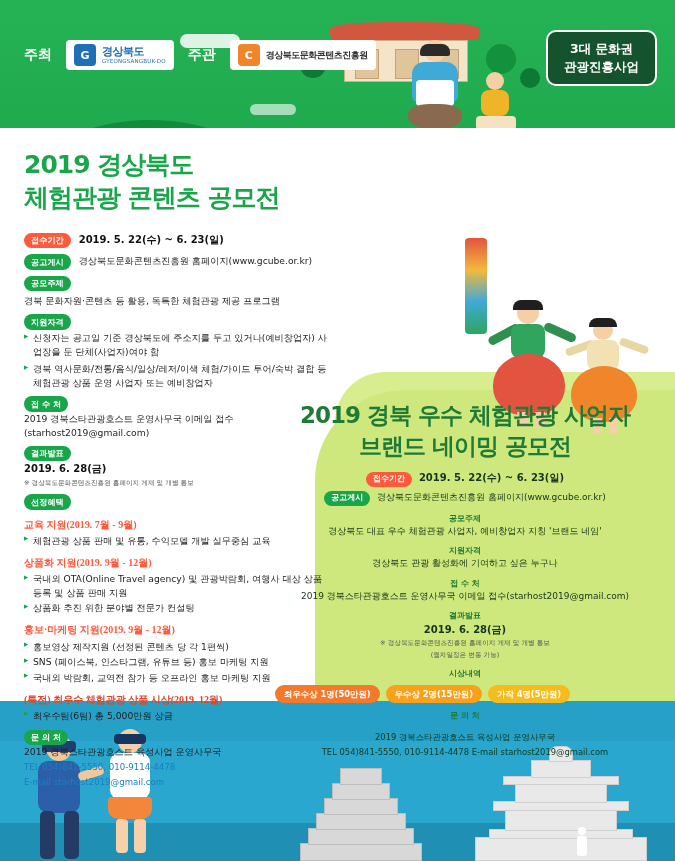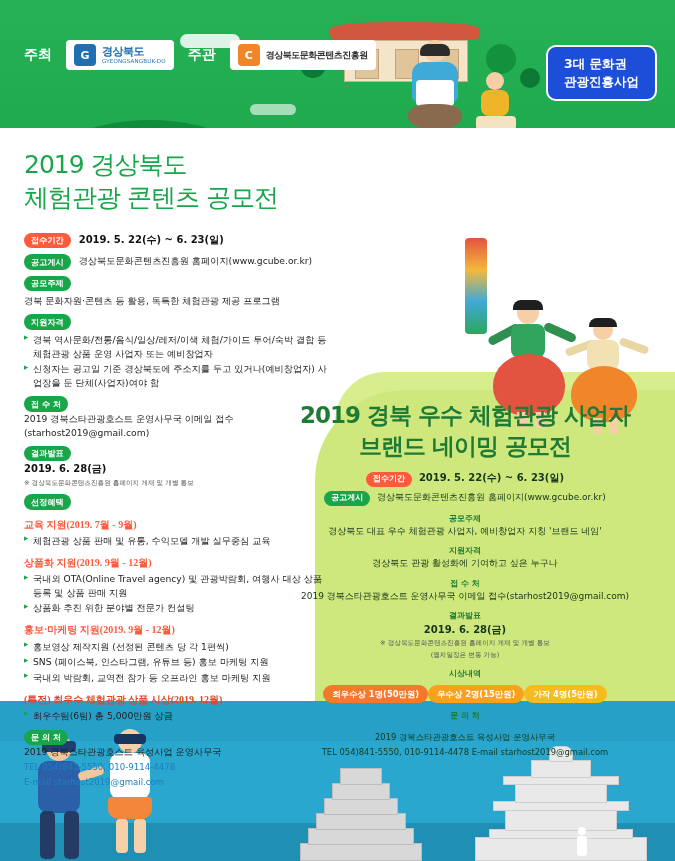--- a/index.html
+++ b/index.html
@@ -23,44 +23,44 @@
   
   .logos{position:absolute;left:24px;top:40px;display:flex;align-items:center;gap:14px;}
   .logo-chip{display:flex;align-items:center;gap:6px;background:#ffffff;border-radius:4px;padding:4px 8px;}
   .logo-tag{font-size:14px;color:#ffffff;font-weight:bold;}
   .logo-mark{width:22px;height:22px;border-radius:4px;background:#1f6fb2;display:flex;align-items:center;justify-content:center;color:#fff;font-size:11px;font-weight:bold;}
   .logo-mark.orange{background:#f0852a;}
   .logo-text{font-size:11px;font-weight:bold;color:#1f6fb2;letter-spacing:-.5px;}
   .logo-text.small{font-size:9px;color:#333;}
   .logo-sub{font-size:5.5px;color:#1f6fb2;letter-spacing:.2px;}
 
-  .badge-3dae{position:absolute;right:18px;top:45px;background:#1d4ed8;border:2px solid #ffffff;border-radius:10px;
-    padding:8px 16px;color:#ffffff;line-height:1.45;font-size:12.5px;font-weight:bold;}
+  .badge-3dae{position:absolute;right:18px;top:30px;background:#14532d;border:2px solid #ffffff;border-radius:10px;
+    padding:8px 16px;color:#ffffff;text-align:center;line-height:1.45;font-size:12.5px;font-weight:bold;}
 
   
-  .left-title{position:absolute;left:24px;top:148px;color:#19a64a;font-size:25px;font-weight:normal;line-height:1.32;letter-spacing:-1px;}
+  .left-title{position:absolute;left:24px;top:148px;color:#19a64a;font-size:25px;font-weight:bold;line-height:1.32;letter-spacing:-1px;}
   .left-body{position:absolute;left:24px;top:232px;width:310px;color:#1d1d1d;font-size:9.2px;line-height:1.52;}
   .tag{display:inline-block;background:#ff5a3c;color:#fff;border-radius:9px;padding:1.5px 7px;font-size:8.2px;font-weight:bold;margin-right:5px;vertical-align:middle;}
   .tag.green{background:#19a64a;}
   .row{margin-bottom:6px;}
   .row-strong{font-size:10px;font-weight:bold;color:#111;}
   .bul{position:relative;padding-left:9px;margin:1.5px 0;}
   .bul:before{content:"▶";position:absolute;left:0;top:0.5px;font-size:5.5px;color:#19a64a;}
   .note{font-size:6.6px;color:#555;margin-top:2px;}
   .sect-h{color:#ff5a3c;font-weight:bold;font-size:10px;margin:7px 0 2px;font-family:Liberation Serif, serif;}
   .sect-h.sp{color:#e0472a;}
   .contact-tel{color:#1a7fc1;font-size:8.6px;margin-top:2px;}
 
   
   .right-title{position:absolute;right:20px;top:400px;text-align:center;width:380px;color:#1f7a35;font-size:23px;font-weight:bold;line-height:1.35;letter-spacing:-1px;}
   .right-body{position:absolute;right:20px;top:470px;width:380px;text-align:center;color:#14351c;font-size:9px;line-height:1.5;}
   .r-lbl{display:inline-block;background:#19a64a;color:#fff;border-radius:9px;padding:1.5px 7px;font-size:8px;font-weight:bold;}
   .r-lbl.red{background:#ff5a3c;}
   .r-cap{color:#1c7a33;font-weight:bold;font-size:8px;margin-top:7px;}
-  .prizes{display:flex;gap:0;justify-content:center;margin-top:5px;}
+  .prizes{display:flex;gap:6px;margin-top:5px;}
   .prize{background:#ff8a2b;color:#fff;border-radius:11px;padding:3px 9px;font-size:8.4px;font-weight:bold;white-space:nowrap;}
   .prize.a{background:#f4792a;}
   .prize.b{background:#f9a11b;}
   .prize.c{background:#f6bb1c;}
   .r-foot{margin-top:9px;font-size:8.4px;color:#0f3a1c;}
 
   
   .house{position:absolute;left:330px;top:22px;width:150px;height:70px;}
   .roof{position:absolute;left:0;top:0;width:150px;height:18px;background:#d2573f;border-radius:40% 40% 6px 6px;}
   .wall{position:absolute;left:14px;top:18px;width:122px;height:40px;background:#f4e4c8;border:1px solid #cbb089;}
@@ -240,22 +240,22 @@
       <span>경상북도문화콘텐츠진흥원 홈페이지(www.gcube.or.kr)</span>
     </div>
 
     <div class="row">
       <div><span class="tag green">공모주제</span></div>
       <div style="margin-top:3px;">경북 문화자원·콘텐츠 등 활용, 독특한 체험관광 제공 프로그램</div>
     </div>
 
     <div class="row">
       <div><span class="tag green">지원자격</span></div>
+      <div class="bul">신청자는 공고일 기준 경상북도에 주소지를 두고 있거나(예비창업자) 사업장을 둔 단체(사업자)여야 함</div>
       <div class="bul" style="margin-top:3px;">경북 역사문화/전통/음식/일상/레저/이색 체험/가이드 투어/숙박 결합 등 체험관광 상품 운영 사업자 또는 예비창업자</div>
-      <div class="bul">신청자는 공고일 기준 경상북도에 주소지를 두고 있거나(예비창업자) 사업장을 둔 단체(사업자)여야 함</div>
     </div>
 
     <div class="row">
       <div><span class="tag green">접 수 처</span></div>
       <div>2019 경북스타관광호스트 운영사무국 이메일 접수</div>
       <div>(starhost2019@gmail.com)</div>
     </div>
 
     <div class="row">
       <div><span class="tag green">결과발표</span></div>

